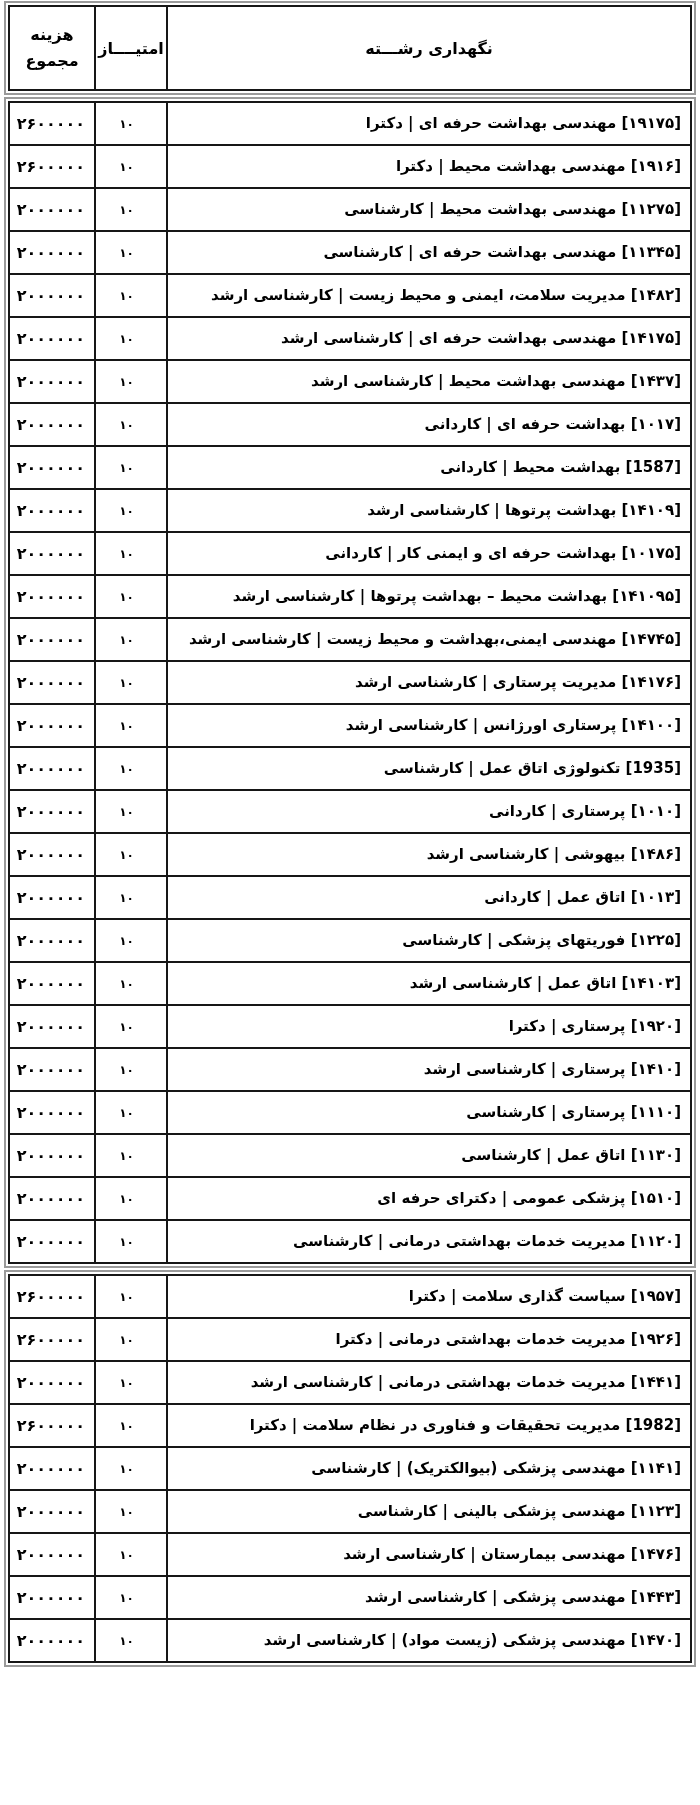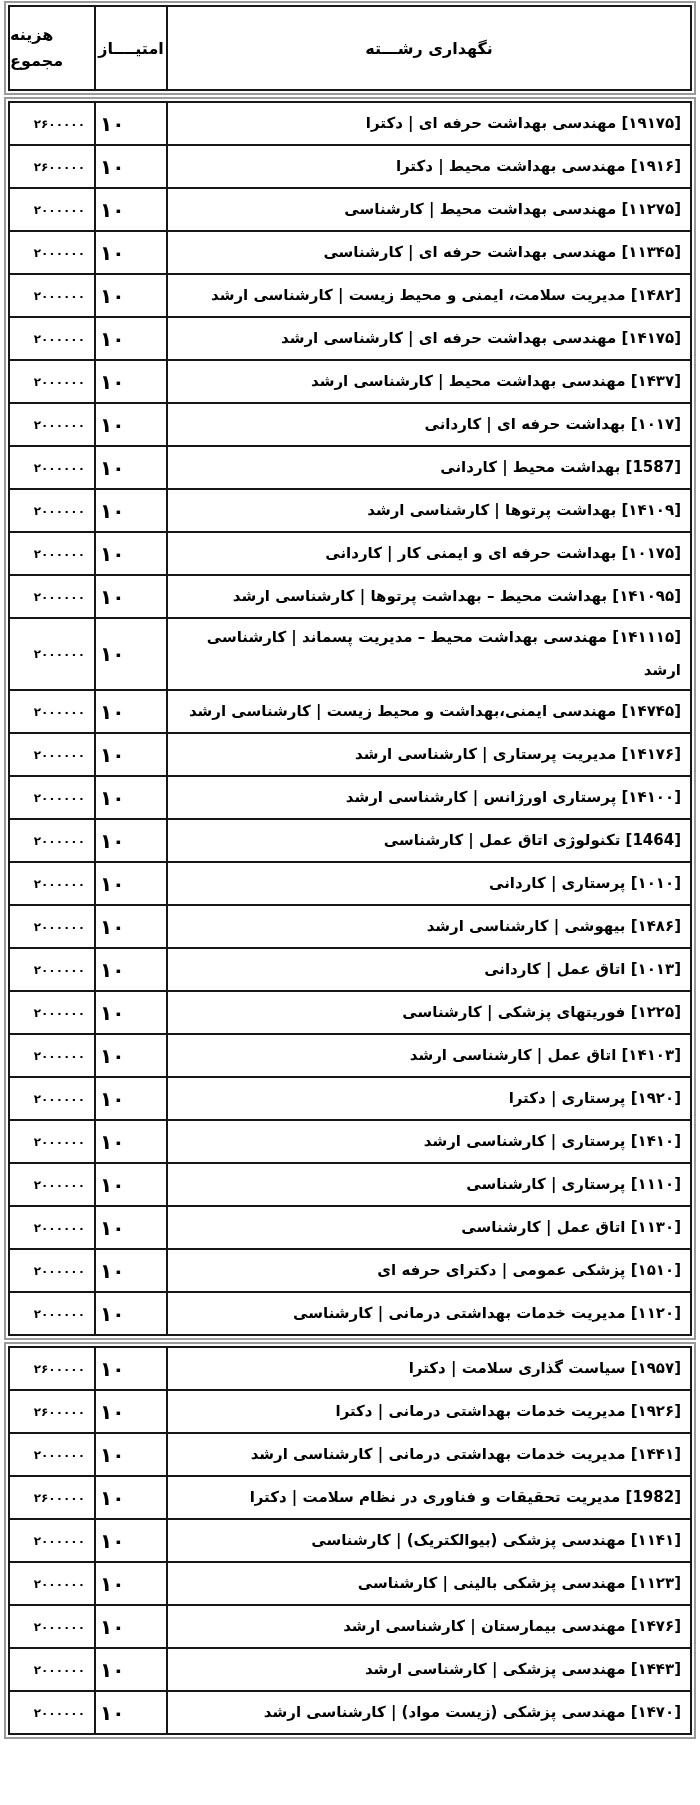--- a/index.html
+++ b/index.html
@@ -39,42 +39,42 @@
   }
   
   col.c-name  { width: auto; }
   col.c-score { width: 72px; }
   col.c-cost  { width: 86px; }
 
   
   .header-row th { height: 82px; font-size: 16px; }
   .h-name  { text-align: center; letter-spacing: 0.5px; }
   .h-score { text-align: center; font-size: 15px; }
-  .h-cost  { text-align: left; font-size: 15px; }
+  .h-cost  { text-align: center; font-size: 15px; }
   .h-cost .line { line-height: 26px; }
 
   
   td.name-cell {
     text-align: right;
     padding: 2px 9px 2px 6px;
     font-size: 15px;
     line-height: 2.2;
     overflow: hidden;
   }
   td.score-cell {
-    text-align: left;
+    text-align: center;
     padding-left: 4px;
     padding-right: 13px;
-    font-size: 20px;
+    font-size: 12px;
   }
   td.cost-cell {
     text-align: right;
     padding-right: 9px;
     padding-left: 4px;
-    font-size: 12px;
+    font-size: 16px;
   }
   tr.data-row td { height: 37px; }
 </style>
 </head>
 <body>
 
 <div class="page">
 
   <div class="block">
     <table>
@@ -158,41 +158,36 @@
             <td class="name-cell">[۱۰۱۷۵] بهداشت حرفه ای و ایمنی کار | کاردانی</td>
             <td class="score-cell">۱۰</td>
             <td class="cost-cell">۲۰۰۰۰۰۰</td>
           </tr>
           <tr class="data-row">
             <td class="name-cell">[۱۴۱۰۹۵] بهداشت محیط – بهداشت پرتوها | کارشناسی ارشد</td>
             <td class="score-cell">۱۰</td>
             <td class="cost-cell">۲۰۰۰۰۰۰</td>
           </tr>
           <tr class="data-row">
-            <td class="name-cell">[۱۴۱۱۱۵] مهندسی بهداشت محیط – مدیریت پسماند | کارشناسی ارشد</td>
-            <td class="score-cell">۱۰</td>
-            <td class="cost-cell">۲۰۰۰۰۰۰</td>
-          </tr>
-          <tr class="data-row">
             <td class="name-cell">[۱۴۷۴۵] مهندسی ایمنی،بهداشت و محیط زیست | کارشناسی ارشد</td>
             <td class="score-cell">۱۰</td>
             <td class="cost-cell">۲۰۰۰۰۰۰</td>
           </tr>
           <tr class="data-row">
             <td class="name-cell">[۱۴۱۷۶] مدیریت پرستاری | کارشناسی ارشد</td>
             <td class="score-cell">۱۰</td>
             <td class="cost-cell">۲۰۰۰۰۰۰</td>
           </tr>
           <tr class="data-row">
             <td class="name-cell">[۱۴۱۰۰] پرستاری اورژانس | کارشناسی ارشد</td>
             <td class="score-cell">۱۰</td>
             <td class="cost-cell">۲۰۰۰۰۰۰</td>
           </tr>
           <tr class="data-row">
-            <td class="name-cell">[1464] تکنولوژی اتاق عمل | کارشناسی</td>
+            <td class="name-cell">[1935] تکنولوژی اتاق عمل | کارشناسی</td>
             <td class="score-cell">۱۰</td>
             <td class="cost-cell">۲۰۰۰۰۰۰</td>
           </tr>
           <tr class="data-row">
             <td class="name-cell">[۱۰۱۰] پرستاری | کاردانی</td>
             <td class="score-cell">۱۰</td>
             <td class="cost-cell">۲۰۰۰۰۰۰</td>
           </tr>
           <tr class="data-row">
             <td class="name-cell">[۱۴۸۶] بیهوشی | کارشناسی ارشد</td>

